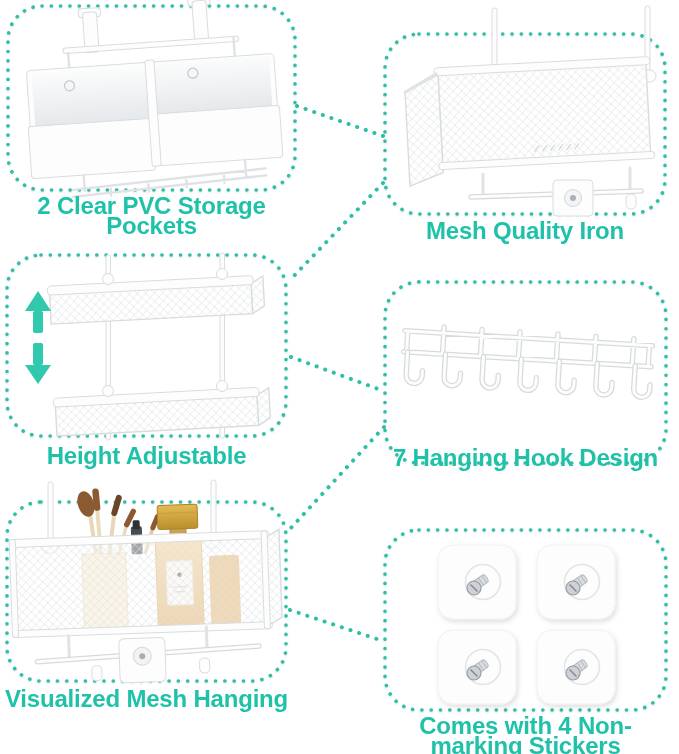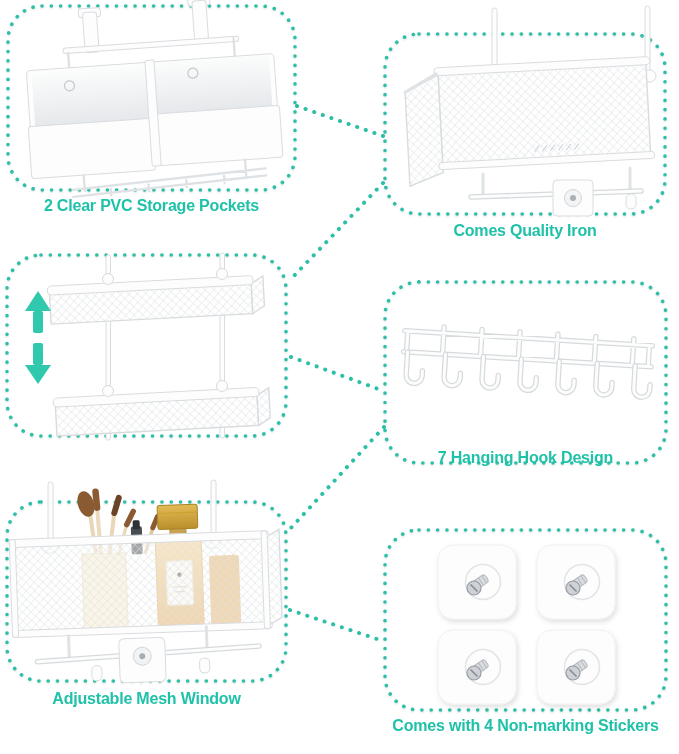--- a/index.html
+++ b/index.html
@@ -7,21 +7,21 @@
          font-family:"Liberation Sans",sans-serif;}
   .connectors{position:absolute;left:0;top:0;width:679px;height:754px;pointer-events:none;}
   .cline{fill:none;stroke:var(--dotted-border,#2dbfa7);stroke-width:4;
          stroke-dasharray:0.1 9;stroke-linecap:round;}
   .panel{position:absolute;}
   .pborder{position:absolute;left:0;top:0;width:100%;height:100%;overflow:visible;
            filter:drop-shadow(0 1.5px 1px rgba(40,70,65,.18));}
   .brect{fill:none;stroke:var(--dotted-border,#2dbfa7);stroke-width:3.6;
          stroke-dasharray:0.1 9.2;stroke-linecap:round;}
   .art{position:absolute;overflow:visible;pointer-events:none;}
-  .caption{position:absolute;text-align:center;font-weight:700;font-size:16px;
+  .caption{position:absolute;text-align:center;font-weight:700;font-size:24px;
            line-height:20px;color:var(--accent-teal,#1fc2a9);letter-spacing:-0.2px;}
   
   .wf{fill:#fdfdfe;stroke:#d9dcdf;stroke-width:1;}
   .frame{fill:none;stroke:#d9dcdf;stroke-width:1.4;}
   .wire{fill:none;stroke:#dfe2e5;stroke-width:2.4;stroke-linecap:round;}
   .wire2{fill:none;stroke:#e0e3e6;stroke-width:3;stroke-linecap:round;}
   .wireO{fill:none;stroke:#d7dadd;stroke-width:5.5;stroke-linecap:round;}
   .wireI{fill:none;stroke:#fcfdfd;stroke-width:3;stroke-linecap:round;}
   .screw{fill:none;stroke:#c7cbce;stroke-width:1.3;}
   .arrow{fill:var(--arrow-teal,#30c9ae);}
@@ -99,21 +99,21 @@
         <path d="M100 168 V190 M247 162 V184" class="wire2"></path>
         <path d="M88 191 L258 185" class="wireO"></path>
         <path d="M88 191 L258 185" class="wireI"></path>
         <rect x="170" y="174" width="40" height="36" rx="4" class="wf"></rect>
         <circle cx="190" cy="192" r="8.5" fill="#f3f4f5" stroke="#d2d5d8"></circle>
         <circle cx="190" cy="192" r="3" fill="#aab0b5"></circle>
         <rect x="243" y="188" width="10" height="15" rx="4.5" class="wf"></rect>
       </g>
     </svg>
   </section>
-  <div class="caption" style="left:383px;top:221px;width:284px">Comes Quality Iron</div>
+  <div class="caption" style="left:383px;top:221px;width:284px">Mesh Quality Iron</div>
 
   <section class="panel" style="left:5px;top:253px;width:283px;height:185px">
     <svg class="pborder" viewBox="0 0 283 185">
       <rect class="brect" x="2" y="2" width="279" height="181" rx="34"></rect>
     </svg>
     <svg class="art" style="left:0;top:-20px" width="283" height="215" viewBox="0 0 283 215">
       <defs>
         <pattern id="meshB" width="6" height="6" patternUnits="userSpaceOnUse" patternTransform="rotate(45)">
           <path d="M0 0H6M0 0V6" stroke="#dde1e4" stroke-width="1" fill="none"></path>
         </pattern>
@@ -143,20 +143,21 @@
       <g class="arrow">
         <polygon points="33,58 20,78 46,78"></polygon>
         <rect x="28" y="78" width="10" height="22" rx="2"></rect>
       </g>
       <g class="arrow">
         <rect x="28" y="110" width="10" height="22" rx="2"></rect>
         <polygon points="33,151 20,132 46,132"></polygon>
       </g>
     </svg>
   </section>
+  <div class="caption" style="left:5px;top:446px;width:283px">Height Adjustable</div>
 
   <section class="panel" style="left:383px;top:280px;width:285px;height:185px">
     <svg class="pborder" viewBox="0 0 285 185">
       <rect class="brect" x="2" y="2" width="281" height="181" rx="34"></rect>
     </svg>
     <svg class="art" style="left:0;top:0" width="285" height="185" viewBox="0 0 285 185">
       <g transform="rotate(3.5 140 85)">
         <path class="wireO" d="M20 58 H268 M20 79 H268 M23 58 V79 M265 58 V79 M59 52 V79 M97 52 V79 M135 52 V79 M173 52 V79 M211 52 V79 M249 52 V79"></path>
         <path class="wireI" d="M20 58 H268 M20 79 H268 M23 58 V79 M265 58 V79 M59 52 V79 M97 52 V79 M135 52 V79 M173 52 V79 M211 52 V79 M249 52 V79"></path>
         <path class="wireO" d="M24 79 V102 a8 8 0 0 0 16 0 v-5 M62 79 V102 a8 8 0 0 0 16 0 v-5 M100 79 V102 a8 8 0 0 0 16 0 v-5 M138 79 V102 a8 8 0 0 0 16 0 v-5 M176 79 V102 a8 8 0 0 0 16 0 v-5 M214 79 V102 a8 8 0 0 0 16 0 v-5 M252 79 V102 a8 8 0 0 0 16 0 v-5"></path>
@@ -228,21 +229,21 @@
           <path class="wireI" d="M30 178 L252 170"></path>
           <rect x="112" y="158" width="46" height="44" rx="5" class="wf"></rect>
           <circle cx="135" cy="176" r="9" fill="#f2f3f5" stroke="#d3d6d9"></circle>
           <circle cx="135" cy="176" r="3" fill="#a7adb3"></circle>
           <rect x="84" y="184" width="10" height="15" rx="4.5" class="wf"></rect>
           <rect x="192" y="180" width="10" height="15" rx="4.5" class="wf"></rect>
         </g>
       </g>
     </svg>
   </section>
-  <div class="caption" style="left:5px;top:689px;width:283px">Adjustable Mesh Window</div>
+  <div class="caption" style="left:5px;top:689px;width:283px">Visualized Mesh Hanging</div>
 
   <section class="panel" style="left:383px;top:528px;width:285px;height:184px">
     <svg class="pborder" viewBox="0 0 285 184">
       <rect class="brect" x="2" y="2" width="281" height="180" rx="34"></rect>
     </svg>
     <svg class="art" style="left:0;top:0" width="285" height="184" viewBox="0 0 285 184">
       <defs>
         <filter id="softS" x="-20%" y="-20%" width="140%" height="140%">
           <feDropShadow dx="1.5" dy="2.5" stdDeviation="2.5" flood-color="#000000" flood-opacity="0.13"></feDropShadow>
         </filter>

